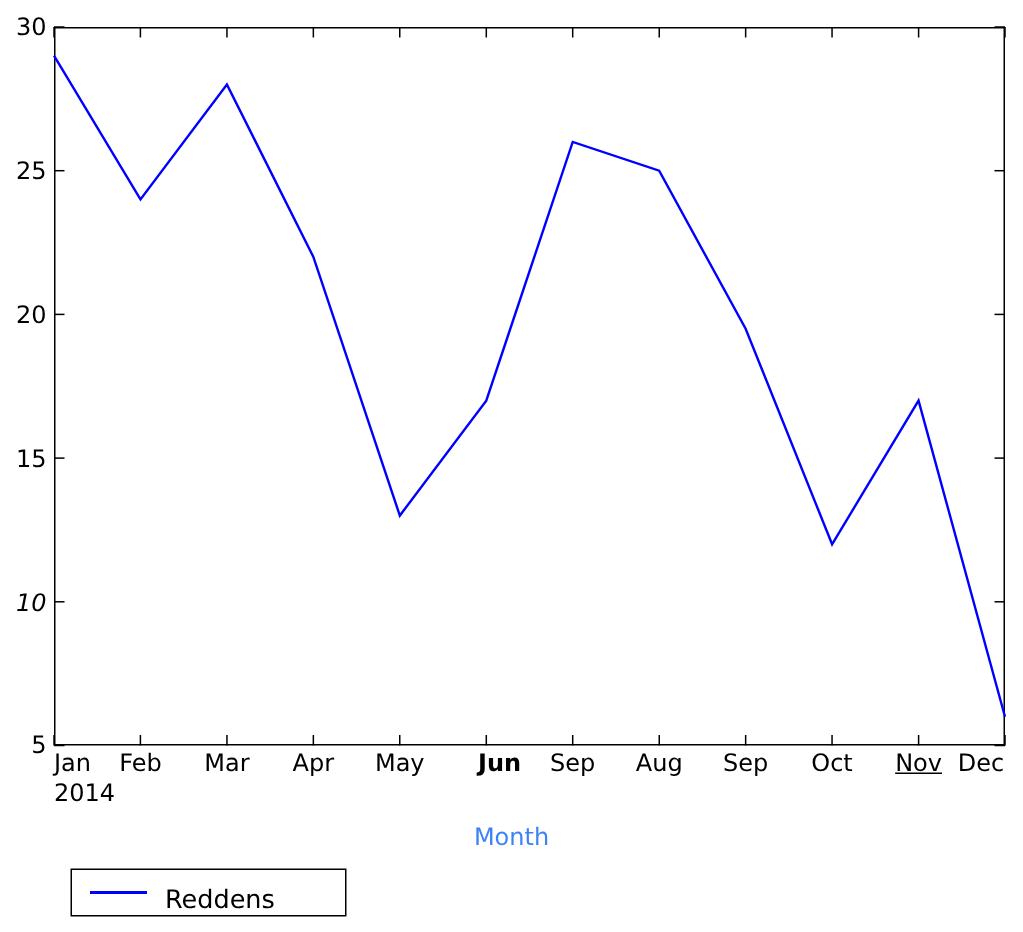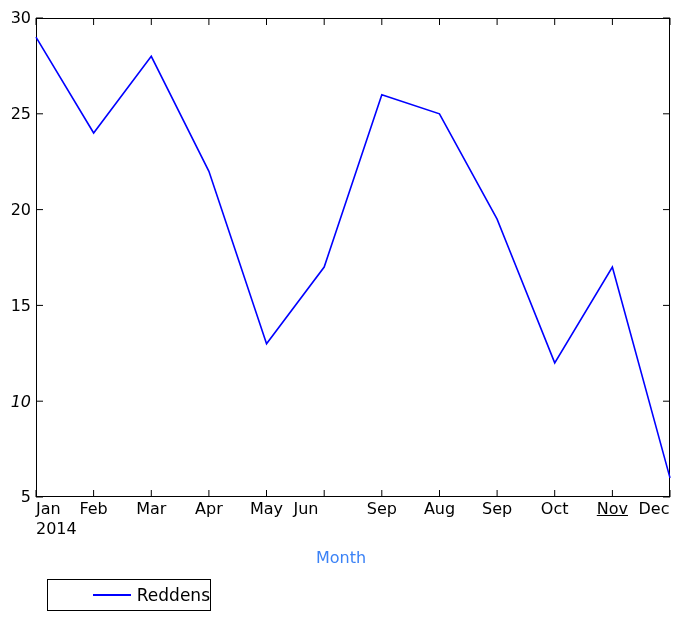--- a/index.html
+++ b/index.html
@@ -103,28 +103,27 @@
     text-align: center;
     font-size: 16px;
     color: #3b82f6;
   }
 
   
   #legend {
     position: absolute;
     left: 47px;
     top: 579px;
-    width: 164px;
+    width: 184px;
     height: 32px;
     border: 1px solid #000000;
     background: #ffffff;
     box-sizing: border-box;
     display: flex;
-    align-items: center;
-    padding-left: 40px;
+    align-items: flex-end;
   }
   #legend-line-wrap {
     width: 62px;
     height: 100%;
     display: flex;
     align-items: center;
     justify-content: center;
   }
   #legend-line {
     display: block;
@@ -199,21 +198,21 @@
     </g>
     <polyline id="series-reddens" fill="none" stroke="#0000ff" stroke-width="1.6" stroke-linejoin="miter" stroke-linecap="butt" points="0.00,19.16 57.64,114.96 115.27,38.32 172.91,153.28 230.55,325.72 288.18,249.08 345.82,76.64 403.45,95.80 461.09,201.18 518.73,344.88 576.36,249.08 634.00,459.84"></polyline>
   </svg>
 
   <div id="xtick-labels">
     <div class="xtick-label first" style="left:36px;">Jan</div>
     <div class="xtick-label" style="left:93.6px;text-align:center;">Feb</div>
     <div class="xtick-label" style="left:151.3px;">Mar</div>
     <div class="xtick-label" style="left:208.9px;">Apr</div>
     <div class="xtick-label" style="left:266.5px;">May</div>
-    <div class="xtick-label" style="left:306px;">Jun</div>
+    <div class="xtick-label" style="left:333px;font-weight:bold;">Jun</div>
     <div class="xtick-label" style="left:381.8px;">Sep</div>
     <div class="xtick-label" style="left:439.5px;">Aug</div>
     <div class="xtick-label" style="left:497.1px;">Sep</div>
     <div class="xtick-label" style="left:554.7px;">Oct</div>
     <div class="xtick-label" style="left:612.4px;text-decoration:underline;">Nov</div>
     <div class="xtick-label" style="left:654px;">Dec</div>
   </div>
 
   <div id="xtick-sublabel">2014</div>
 

